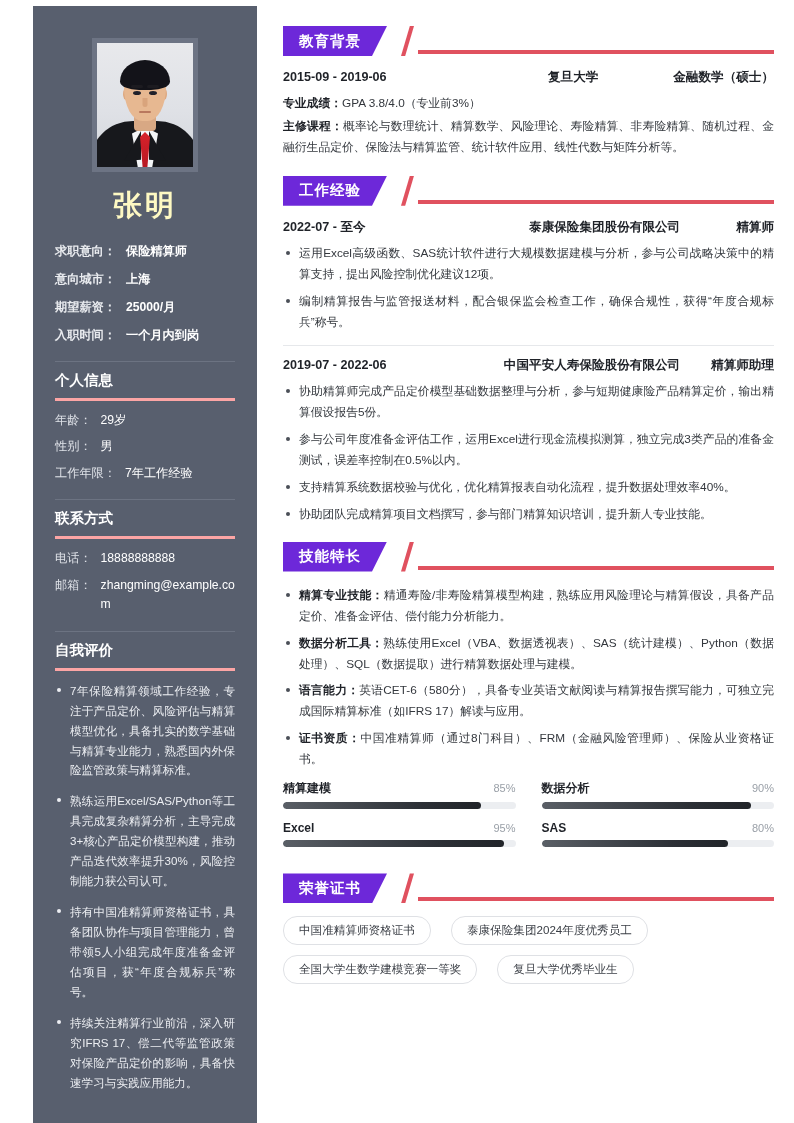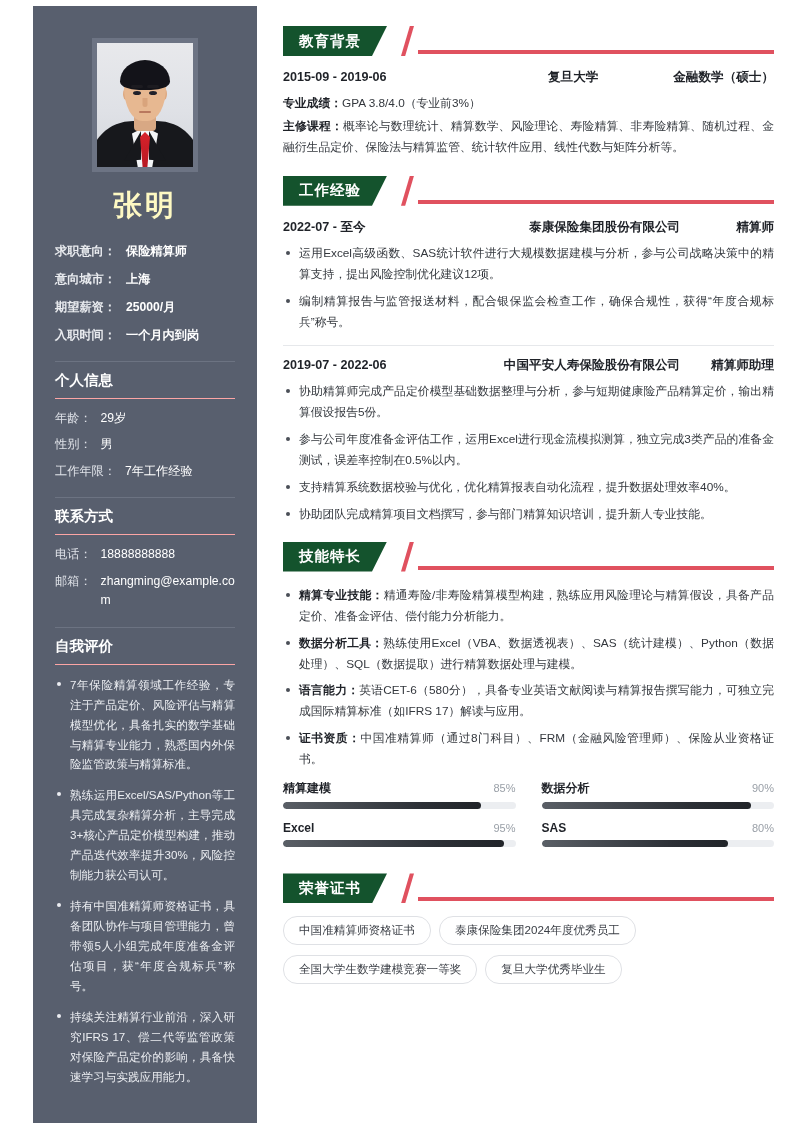--- a/index.html
+++ b/index.html
@@ -120,21 +120,21 @@
   .meta-row .mk { flex: 0 0 auto; white-space: nowrap; }
   .meta-row .mv { margin-left: 10px; color: #ffffff; }
 
   .side-sec { margin-top: 16px; }
   .side-sec-title {
     font-size: 14.5px;
     font-weight: bold;
     color: #ffffff;
     padding: 9px 0 8px 0;
     border-top: 1px solid #6c7382;
-    border-bottom: 1px solid #fca5a5;
+    border-bottom: 3px solid #fca5a5;
     margin-bottom: 10px;
   }
   .info-row {
     display: flex;
     font-size: 12.2px;
     line-height: 1.6;
     margin-bottom: 7px;
     color: #dfe2e8;
   }
   .info-row .ik { flex: 0 0 auto; white-space: nowrap; }
@@ -165,21 +165,21 @@
   }
   .sec { margin-bottom: 17px; }
   .sec-head {
     position: relative;
     height: 30px;
     margin-bottom: 13px;
   }
   .sec-head .tab {
     position: absolute; left: 0; top: 0;
     height: 30px;
-    background: #14532d;
+    background: #6d28d9;
     color: #ffffff;
     font-size: 14.5px;
     font-weight: bold;
     letter-spacing: 1px;
     display: flex; align-items: center;
     padding: 0 26px 0 16px;
     clip-path: polygon(0 0, 100% 0, calc(100% - 15px) 100%, 0 100%);
   }
   .sec-head .slash {
     position: absolute; top: 0; height: 30px; width: 13px;
@@ -247,21 +247,21 @@
   .bar-pct  { font-size: 11px; color: #9aa0a8; }
   .bar-track {
     height: 7px; background: #eceef1; border-radius: 4px; overflow: hidden;
   }
   .bar-fill {
     height: 7px; border-radius: 4px;
     background: linear-gradient(90deg, #5a5f66 0%, #2c3036 70%, #212429 100%);
   }
 
   
-  .tags { display: flex; flex-wrap: wrap; gap: 10px 8px; margin-bottom: 10px; }
+  .tags { display: flex; flex-wrap: wrap; gap: 10px 20px; margin-bottom: 10px; }
   .tag {
     border: 1px solid #dfe1e5;
     border-radius: 14px;
     padding: 6px 15px;
     font-size: 11.6px;
     color: #3a3e45;
     background: #ffffff;
     white-space: nowrap;
   }
   .cut { overflow: hidden; }

